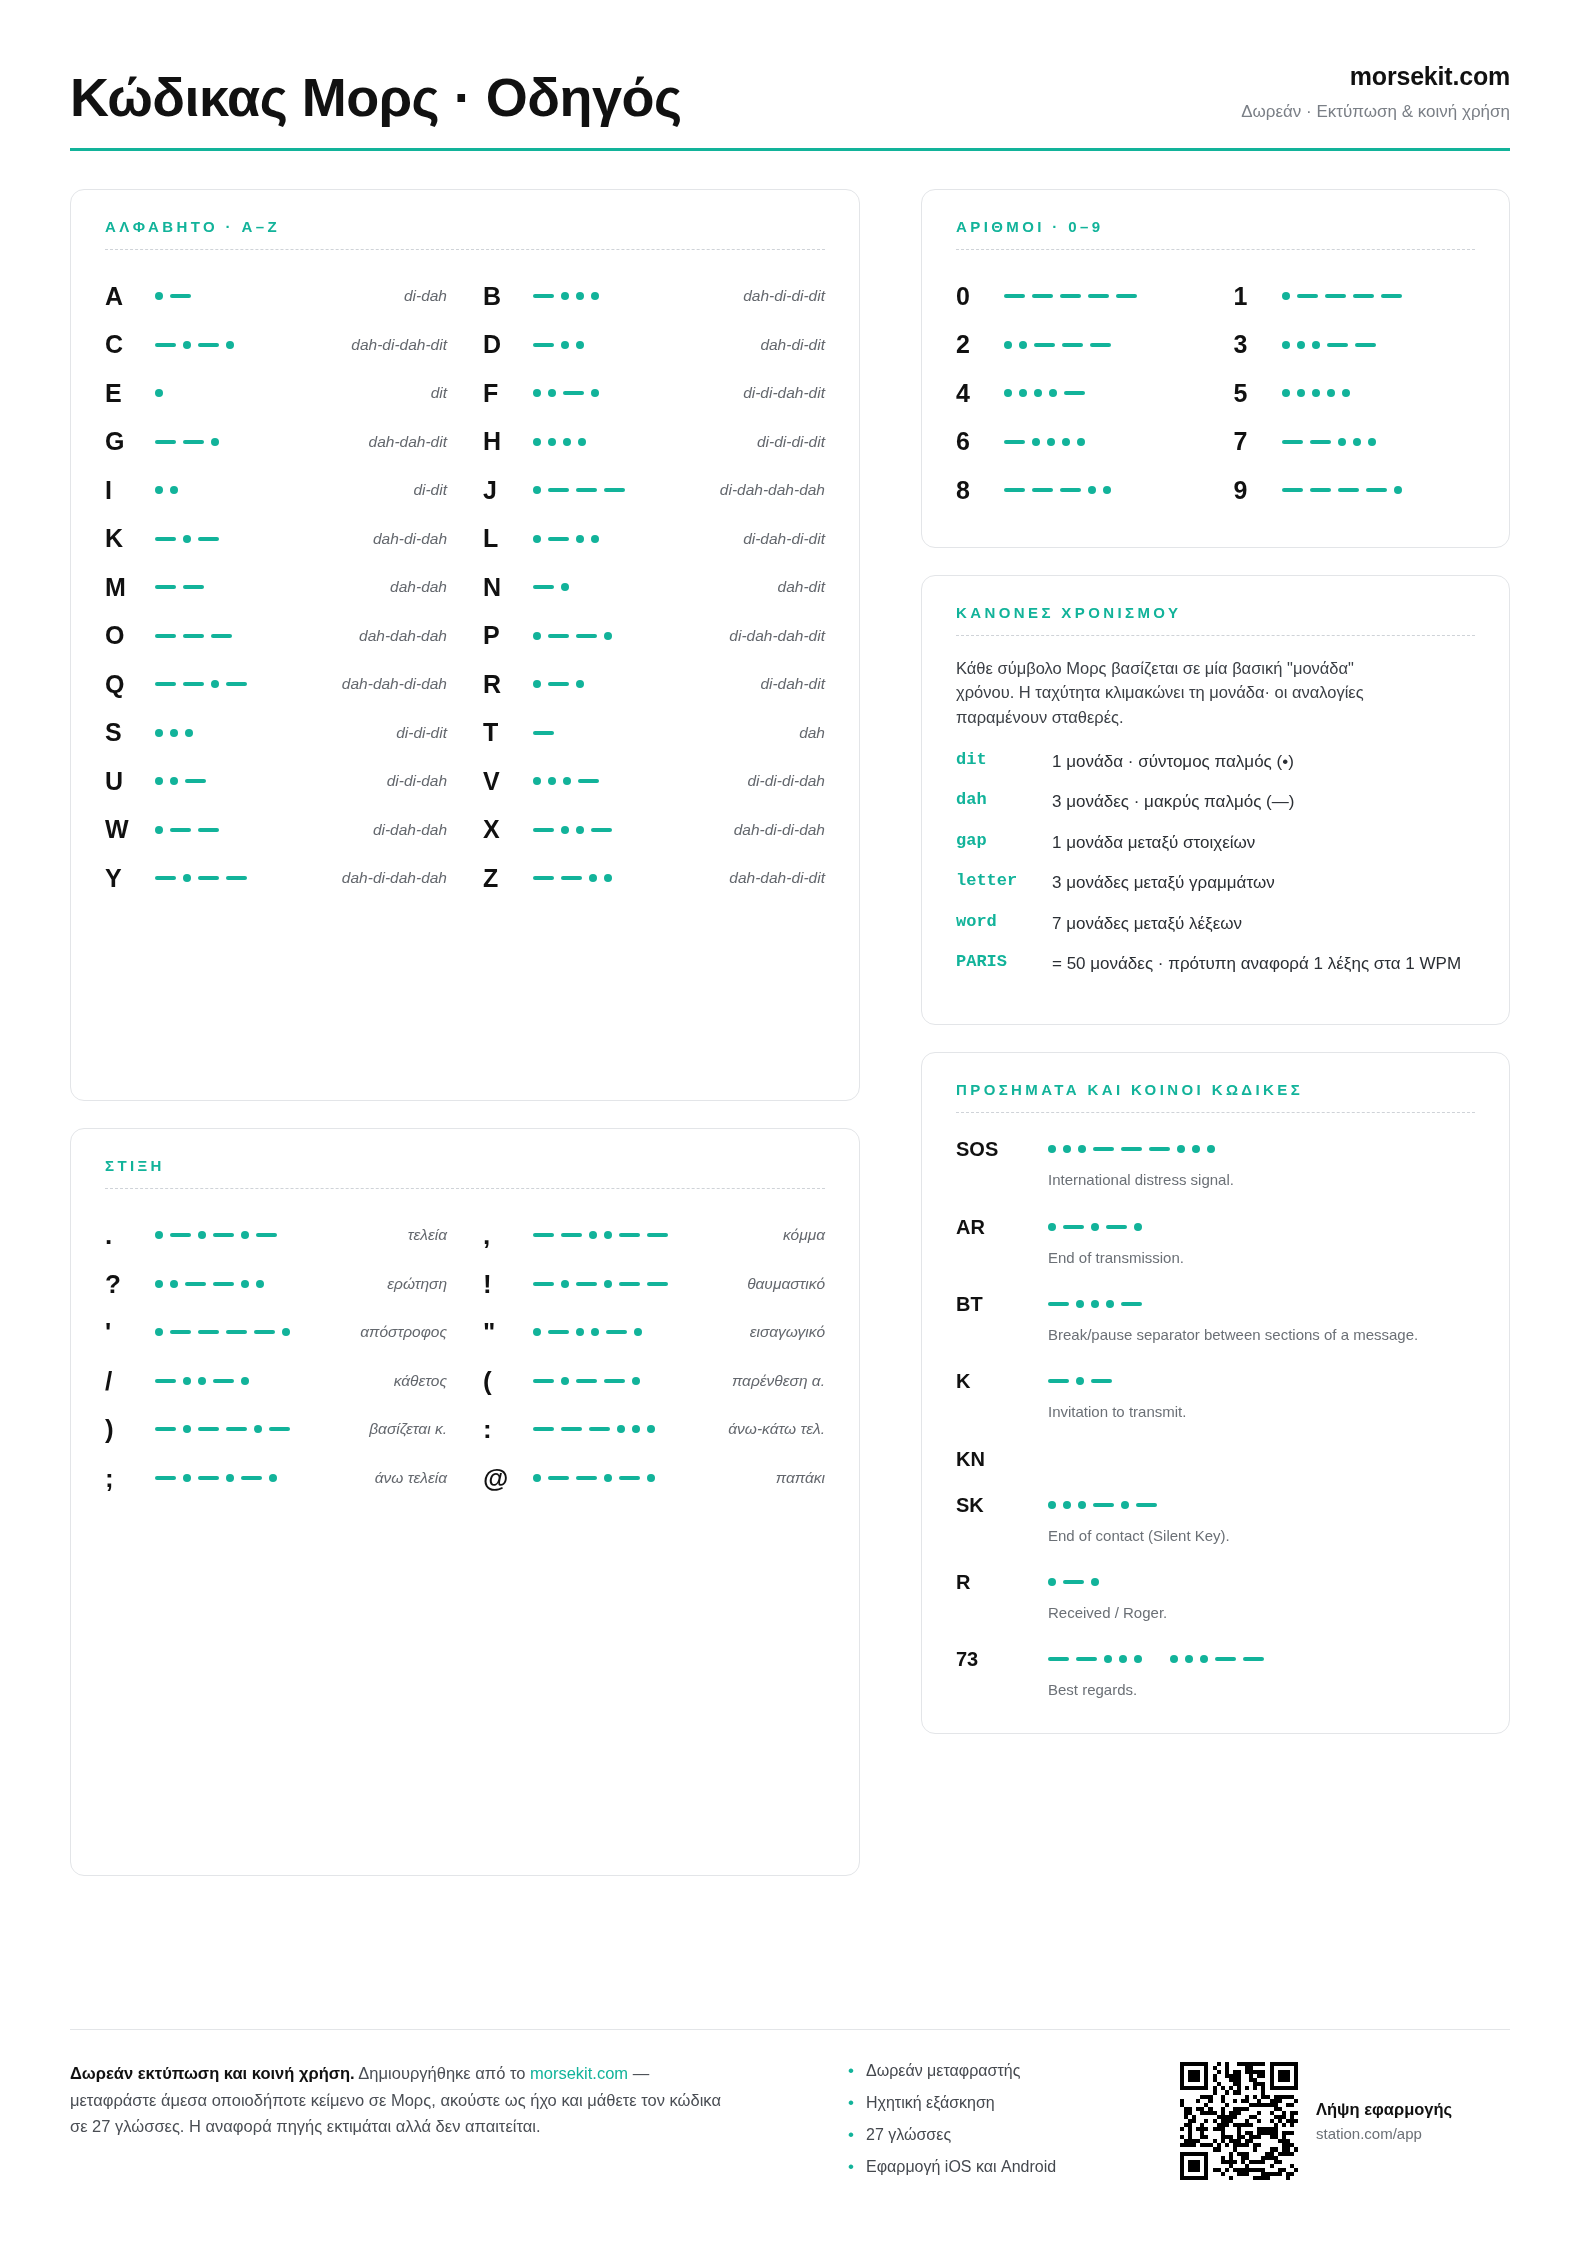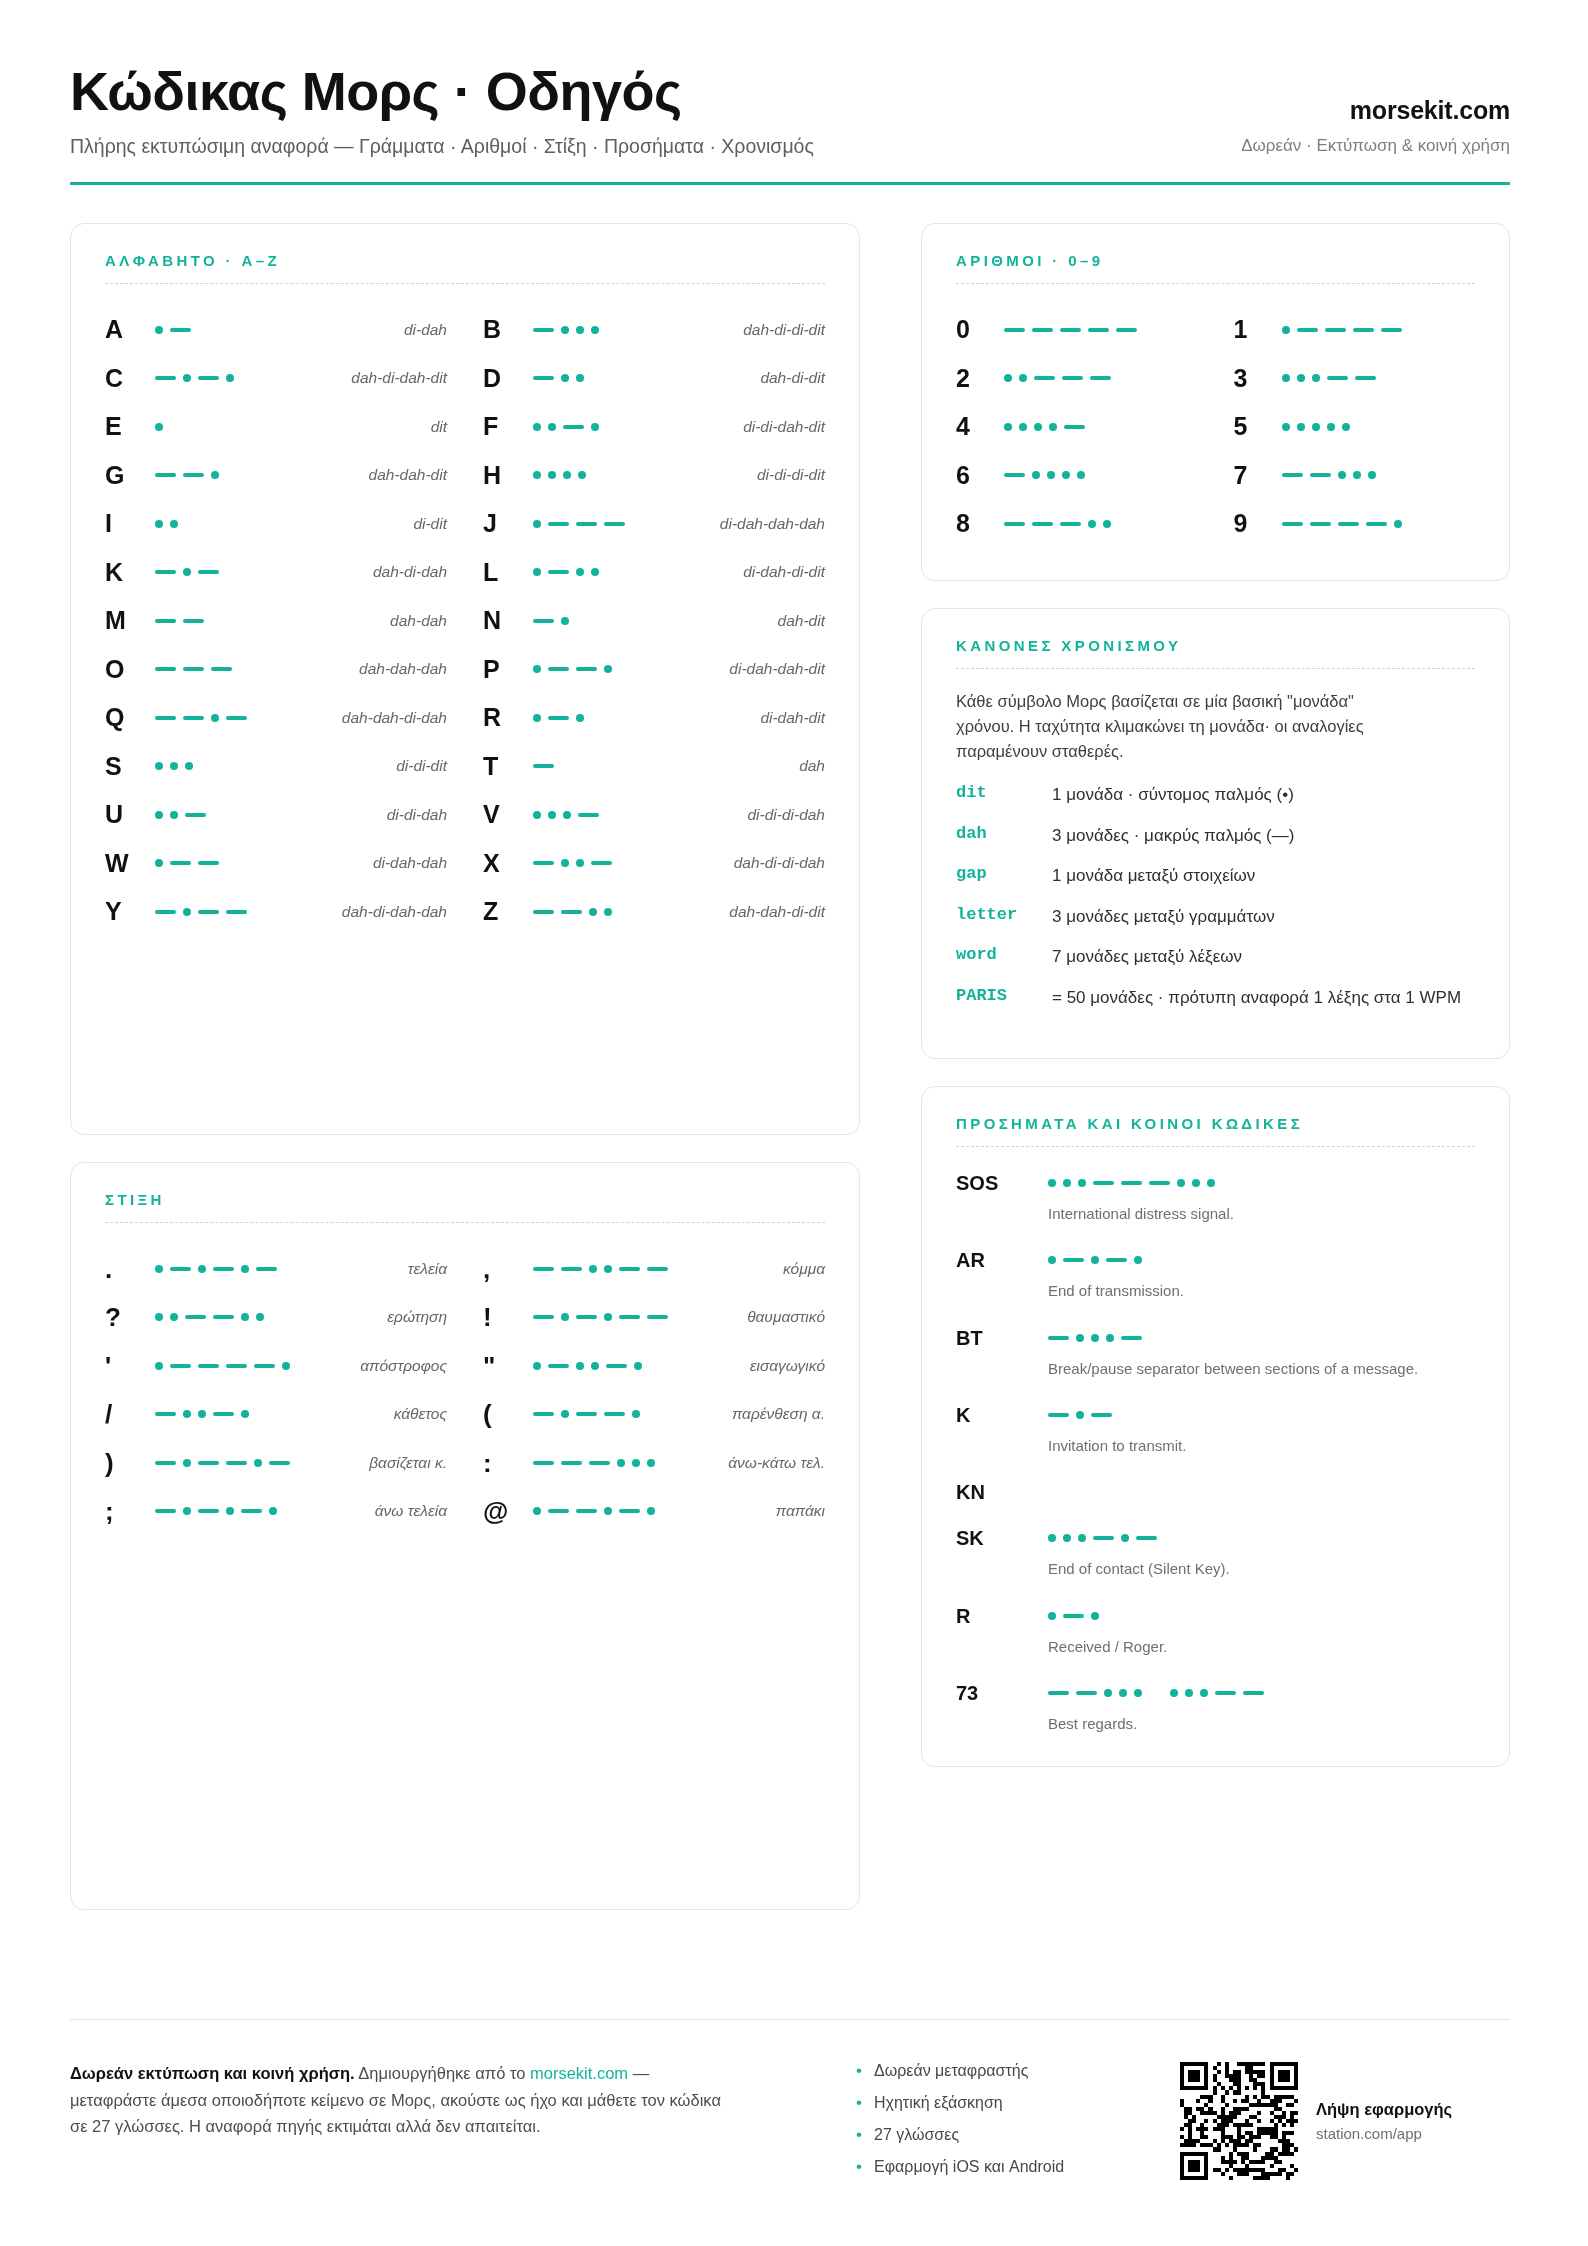--- a/index.html
+++ b/index.html
@@ -195,24 +195,24 @@
     max-width: 420px;
   }
 
   
   .footer {
     position: absolute;
     left: 70px;
     right: 70px;
     bottom: 56px;
     border-top: 1px solid #e3e5e8;
-    padding-top: 40px;
+    padding-top: 30px;
     display: grid;
     grid-template-columns: 1fr 300px 330px;
-    column-gap: 26px;
+    column-gap: 34px;
     align-items: start;
   }
   .footer-text {
     font-size: 16.5px;
     line-height: 1.62;
     color: #4a4e54;
     max-width: 660px;
   }
   .footer-text b { color: #111; font-weight: 700; }
   .link { color: #12b39a; }
@@ -244,21 +244,20 @@
   .app-sub { font-size: 15px; color: #6b7076; margin-top: 6px; }
 </style>
 </head>
 <body>
 
 <div class="page">
 
   <div class="header">
     <div class="header-left">
       <div class="doc-title">Κώδικας Μορς · Οδηγός</div>
-      <div class="doc-subtitle">Πλήρης εκτυπώσιμη αναφορά — Γράμματα · Αριθμοί · Στίξη · Προσήματα · Χρονισμός</div>
     </div>
     <div class="header-right">
       <div class="brand">morsekit.com</div>
       <div class="brand-tag">Δωρεάν · Εκτύπωση &amp; κοινή χρήση</div>
     </div>
   </div>
   <div class="rule"></div>
 
   <div class="grid">
 

